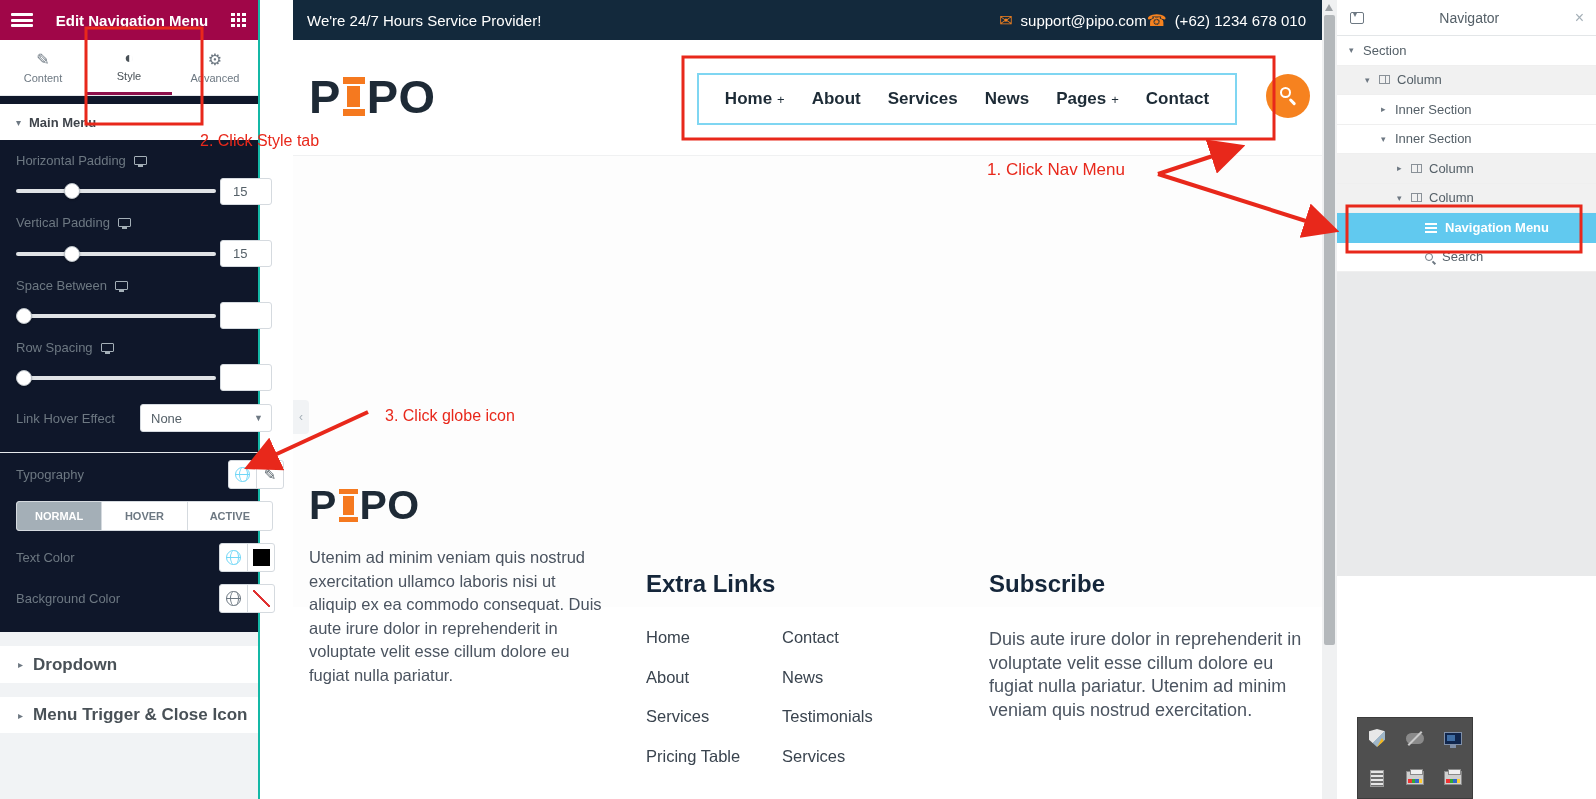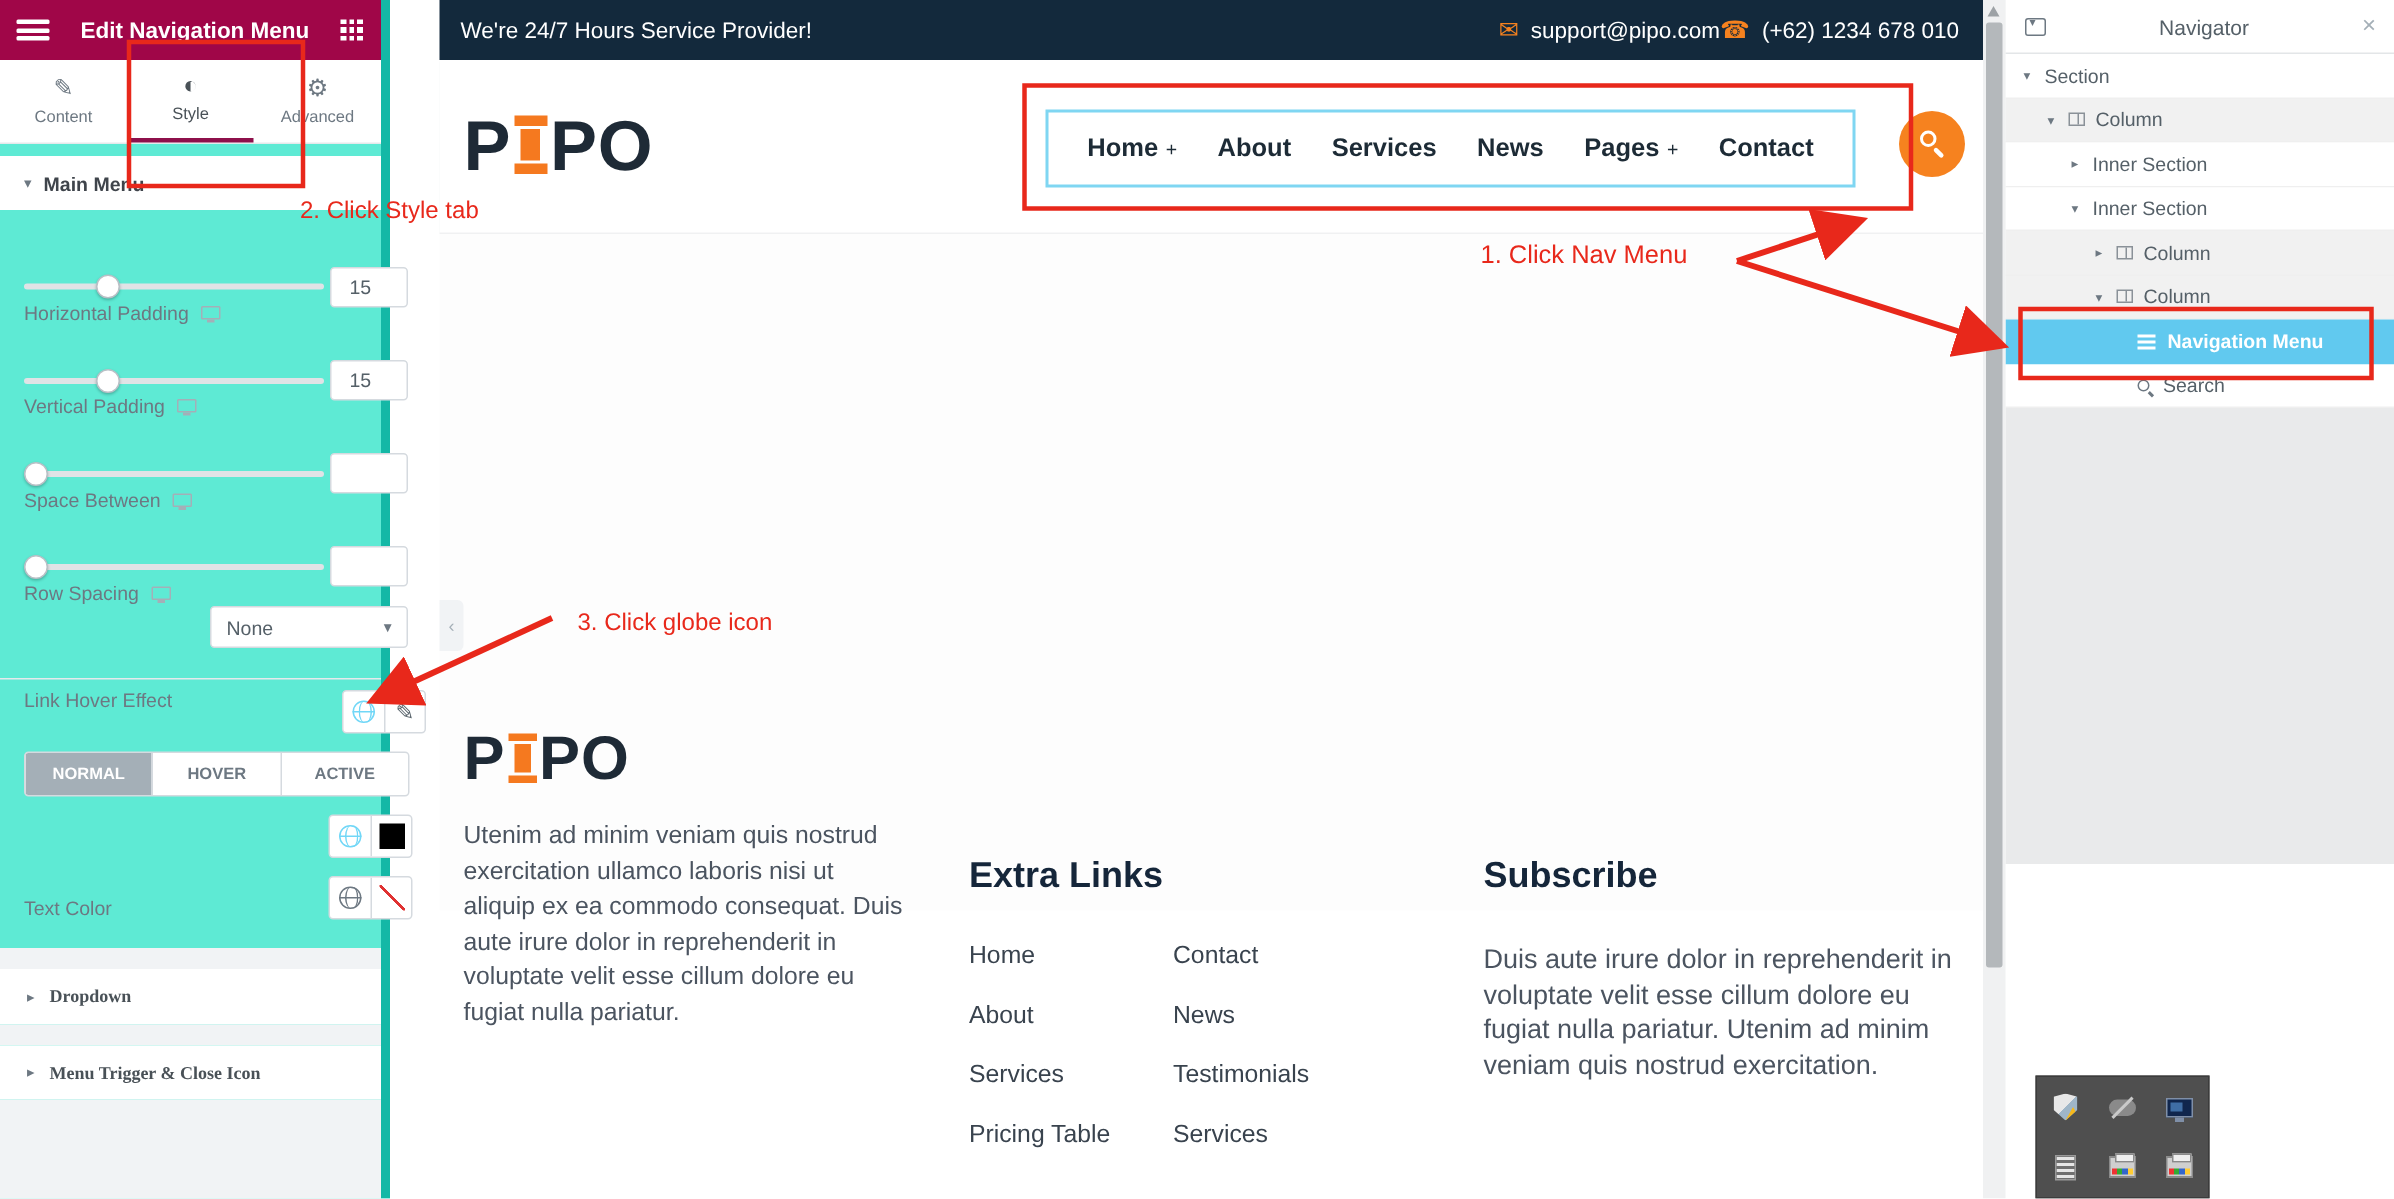--- a/index.html
+++ b/index.html
@@ -2,21 +2,21 @@
 <html><head>
 <meta charset="utf-8">
 <style>
   * { margin:0; padding:0; box-sizing:border-box; }
   html,body { width:1596px; height:799px; overflow:hidden; background:#fff;
               font-family:"Liberation Sans", sans-serif; }
   #root { position:relative; width:1596px; height:799px; overflow:hidden; }
 
   
   #panel { position:absolute; left:0; top:0; width:260px; height:799px;
-           background:#5eead4; border-right:6px solid #14b8a6; z-index:5; }
+           background:#0f172a; border-right:2px solid #14b8a6; z-index:5; }
   .p-header { position:absolute; left:0; top:0; width:100%; height:40px;
               background:#a00648; display:flex; align-items:center; }
   .burger { width:22px; height:14px; margin-left:11px; display:flex;
             flex-direction:column; justify-content:space-between; cursor:pointer; }
   .burger i { display:block; height:3px; background:#fff; border-radius:1px; }
   .p-title { flex:1; text-align:center; color:#fff; font-size:15px; font-weight:700; }
   .grid-ic { width:15px; height:15px; margin-right:12px; display:grid;
              grid-template-columns:repeat(3,1fr); gap:2px; cursor:pointer; }
   .grid-ic i { background:#fff; width:3.5px; height:3.5px; }
 
@@ -26,21 +26,21 @@
            justify-content:center; gap:4px; color:#6d7882; font-size:11px; cursor:pointer; }
   .p-tab .ticon { font-size:16px; line-height:16px; font-style:normal; }
   .p-tab.active { border-bottom:3px solid #8e104b; color:#495157; }
 
   .sec-head { position:absolute; left:0; width:100%; height:36px; display:flex;
               align-items:center; background:#fff; cursor:pointer; }
   .sec-head .car { color:#6d7882; font-size:10px; margin:0 8px 0 16px; }
   .sec-head .stl { font-size:13px; font-weight:700; color:#3f444b; }
 
   .ctl-label { position:absolute; left:16px; font-size:13px; color:#6d7882;
-               display:flex; align-items:center; gap:8px;margin-top:48px; }
+               display:flex; align-items:center; gap:8px; }
   .mon { display:inline-block; width:13px; height:9px; border:1px solid #a4afb7;
          border-radius:1px; position:relative; }
   .mon:after { content:""; position:absolute; left:3px; right:3px; bottom:-3px;
                height:2px; background:#a4afb7; }
   .slider { position:absolute; left:16px; width:200px; height:16px; cursor:pointer; }
   .slider .track { position:absolute; left:0; right:0; top:6px; height:4px;
                    background:#e0e3e6; border-radius:2px; }
   .slider .thumb { position:absolute; top:0; width:16px; height:16px; border-radius:50%;
                    background:#fff; border:1px solid #b9c0c6; box-shadow:0 1px 2px rgba(0,0,0,.25); }
   .num { position:absolute; left:220px; width:52px; height:27px; border:1px solid #d5dadf;
@@ -76,21 +76,21 @@
   .seg { position:absolute; left:16px; width:257px; height:30px; display:flex;
          border:1px solid #d5dadf; border-radius:3px; overflow:hidden; background:#fff; }
   .seg .sg { flex:1; display:flex; align-items:center; justify-content:center;
              font-size:11px; font-weight:700; color:#6d7882; cursor:pointer; }
   .seg .sg + .sg { border-left:1px solid #d5dadf; }
   .seg .sg.on { background:#a4afb7; color:#fff; }
 
   .acc-row { position:absolute; left:0; width:100%; background:#fff; display:flex;
              align-items:center; cursor:pointer; }
   .acc-row .car { color:#6d7882; font-size:10px; margin:0 10px 0 18px; }
-  .acc-row .stl { font-size:12px; font-weight:700; color:#495157;font-family:Liberation Serif, serif; }
+  .acc-row .stl { font-size:17px; font-weight:700; color:#495157; }
 
   
   #canvas { position:absolute; left:293px; top:0; width:1029px; height:607px;
             background:#fdfdfd; }
   #topbar { position:absolute; left:0; top:0; width:100%; height:40px; background:#13293c;
             display:flex; align-items:center; color:#fff; font-size:15px; }
   #topbar .msg { margin-left:14px; }
   #topbar .right { margin-left:auto; margin-right:16px; display:flex; 
                    align-items:center; }
   #topbar .cico { color:#f6821f; margin-right:8px; font-style:normal; font-size:16px; }

